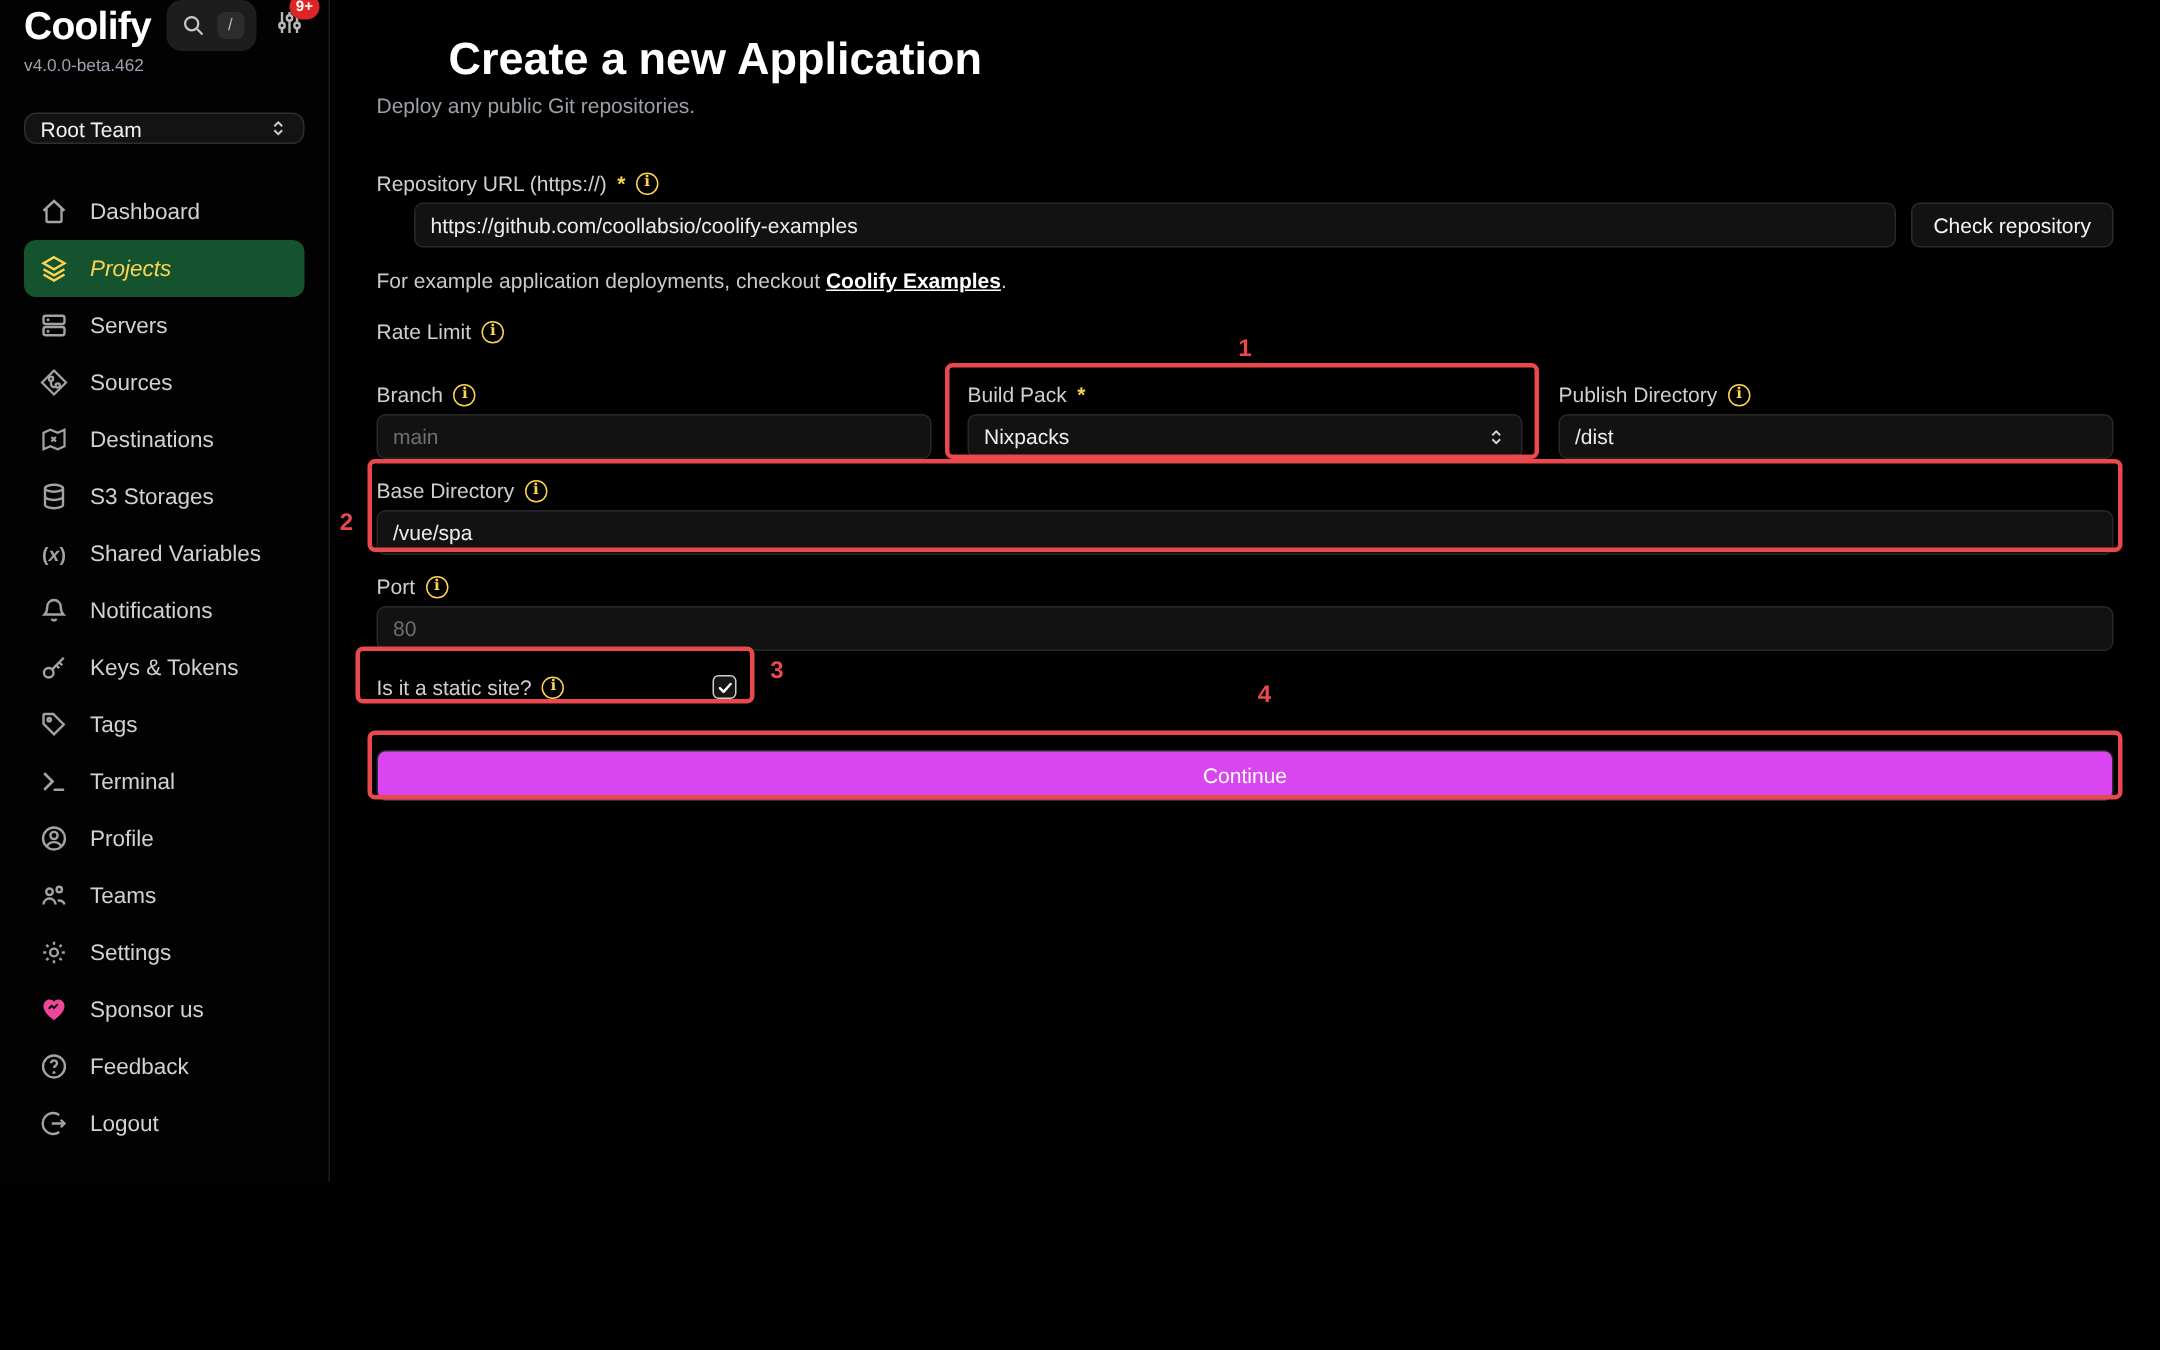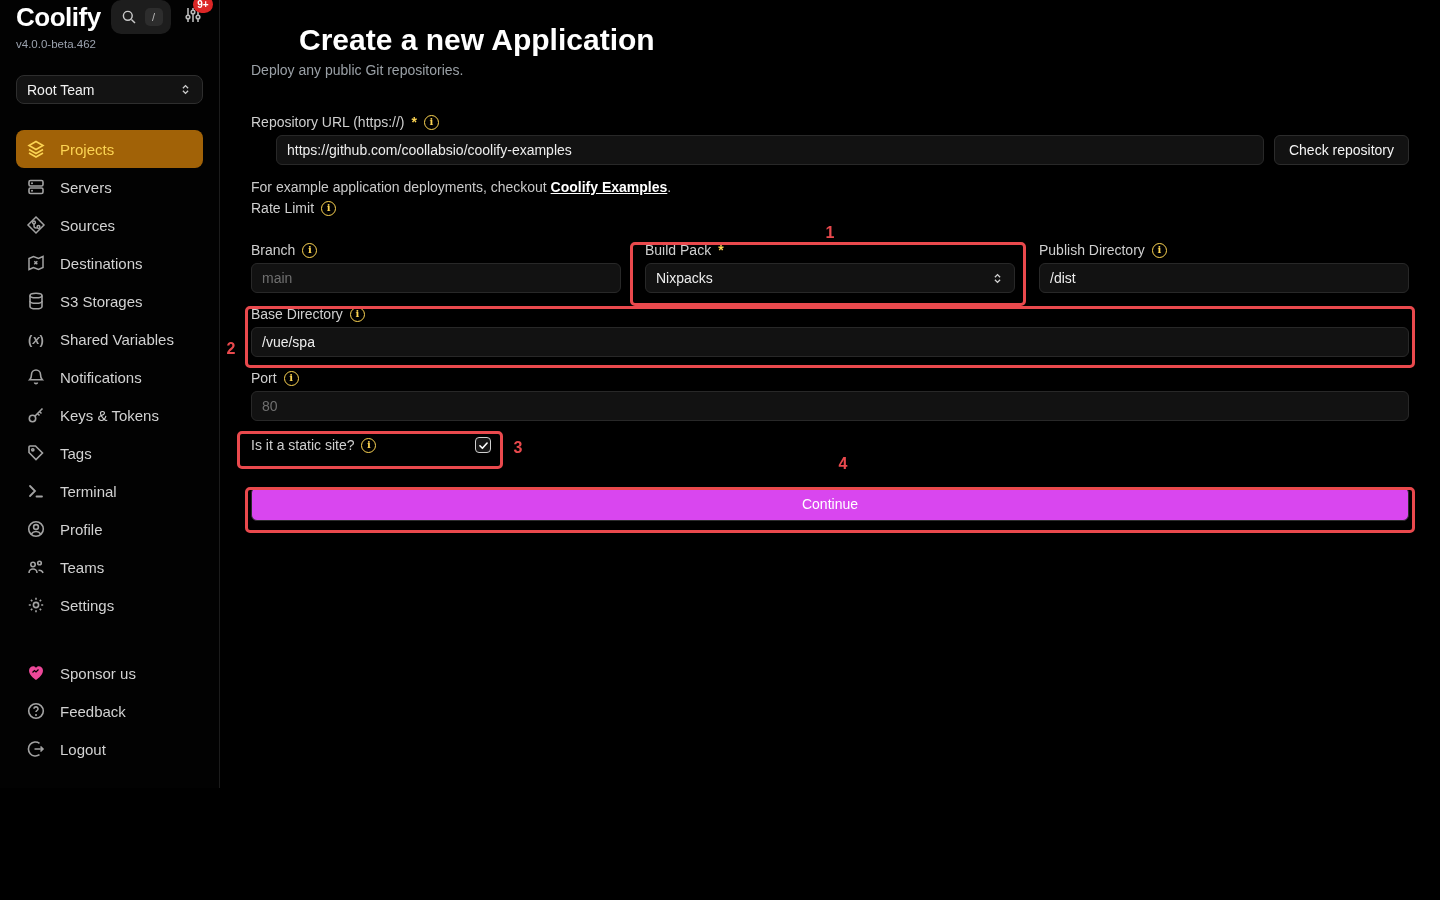--- a/index.html
+++ b/index.html
@@ -25,21 +25,21 @@
   .version { font-size:11.5px; color:#9ca3af; margin-top:4px; }
   .team-select { margin-top:25px; height:29px; background:#131313; border:1px solid #2e2e2e;
     border-radius:8px; display:flex; align-items:center; justify-content:space-between;
     padding:0 10px; font-size:14px; font-weight:500; color:#f1f1f1; cursor:pointer; }
   .team-select svg { color:#cfcfcf; }
   .nav { margin-top:26px; display:flex; flex-direction:column; }
   .nav-item { height:38px; display:flex; align-items:center; gap:14px; padding:0 10px;
     border-radius:8px; color:#d2d2d2; font-size:15px; cursor:pointer; }
   .nav-item .ic { width:20px; height:20px; display:flex; align-items:center; justify-content:center;
     color:#a3a3a3; flex:0 0 20px; }
-  .nav-item.active { background:#a16207; color:#fcd452; }
+  .nav-item.active { background:#14532d; color:#fcd452;font-style:italic; }
   .nav-item.active .ic { color:#fcd452; }
   .icon-text { font-size:13px; font-weight:700; color:inherit; letter-spacing:0; }
   .icon-text i { font-style:italic; }
   .bottom-nav { margin-top:auto; display:flex; flex-direction:column; }
   .bottom-nav .sponsor .ic { color:#ec4899; }
 
   
   .main { position:relative; flex:1; height:900px; }
   .content { padding:0 31px; }
   h1 { margin-top:22px; font-size:30px; line-height:36px; font-weight:800; color:#fff;margin-left:48px; }
@@ -55,21 +55,21 @@
   .repo-row { margin-top:3px; display:flex; gap:10px;padding-left:25px; }
   input.txt { height:30px; background:#121212; border:1px solid #282828; border-radius:6px;
     color:#ededed; font-size:14px; padding:0 10px; width:100%; outline:none;
     font-family:"Liberation Sans","DejaVu Sans",sans-serif; }
   input.txt::placeholder { color:#6f6f6f; }
   .btn { height:30px; background:#121212; border:1px solid #2c2c2c; border-radius:6px;
     color:#f5f5f5; font-size:14px; font-weight:500; padding:0 14px; white-space:nowrap;
     cursor:pointer; font-family:"Liberation Sans","DejaVu Sans",sans-serif; }
   .help { margin-top:13px; font-size:14px; line-height:18px; color:#c9c9c9; }
   .help a { color:#fff; font-weight:700; text-decoration:underline; cursor:pointer; }
-  .rate { margin-top:2px; }
+  .rate { margin-top:15px; }
 
   .grid3 { margin-top:22px; display:grid; grid-template-columns:1fr 1fr 1fr; column-gap:24px; }
   .cell .field-label { margin-bottom:3px; }
   .select { height:30px; background:#121212; border:1px solid #282828; border-radius:6px;
     display:flex; align-items:center; justify-content:space-between; padding:0 10px;
     font-size:14px; color:#ededed; cursor:pointer; }
   .select svg { color:#d4d4d4; }
 
   .block { margin-top:11px; }
   .block .field-label { margin-bottom:3px; }
@@ -123,20 +123,28 @@
   <div class="version">v4.0.0-beta.462</div>
 
   <div class="team-select">
     <span>Root Team</span>
     <svg width="13" height="13" viewBox="0 0 20 20" fill="none" stroke="currentColor" stroke-width="2">
         <path d="M6 8l4-4 4 4M6 12l4 4 4-4"></path>
       </svg>
   </div>
 
   <nav class="nav">
+    <div class="nav-item">
+      <span class="ic">
+          <svg width="20" height="20" viewBox="0 0 20 20" fill="none" stroke="currentColor" stroke-width="1.6">
+            <path d="M3 9.5 10 3l7 6.5M5 8.2V16a1 1 0 0 0 1 1h8a1 1 0 0 0 1-1V8.2"></path>
+          </svg>
+        </span>
+      <span>Dashboard</span>
+    </div>
     <div class="nav-item active">
       <span class="ic">
           <svg width="20" height="20" viewBox="0 0 20 20" fill="none" stroke="currentColor" stroke-width="1.6">
             <path d="M10 2.5 17 6.5 10 10.5 3 6.5Z"></path>
             <path d="M3 10.5 10 14.5 17 10.5"></path>
             <path d="M3 14 10 18 17 14"></path>
           </svg>
         </span>
       <span>Projects</span>
     </div>

